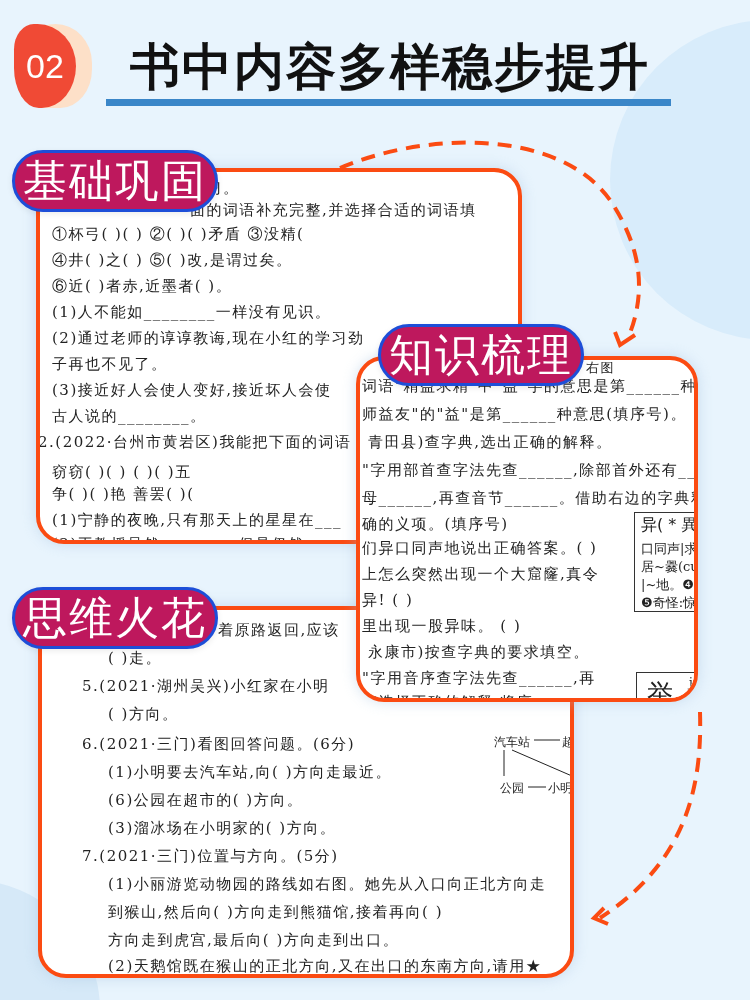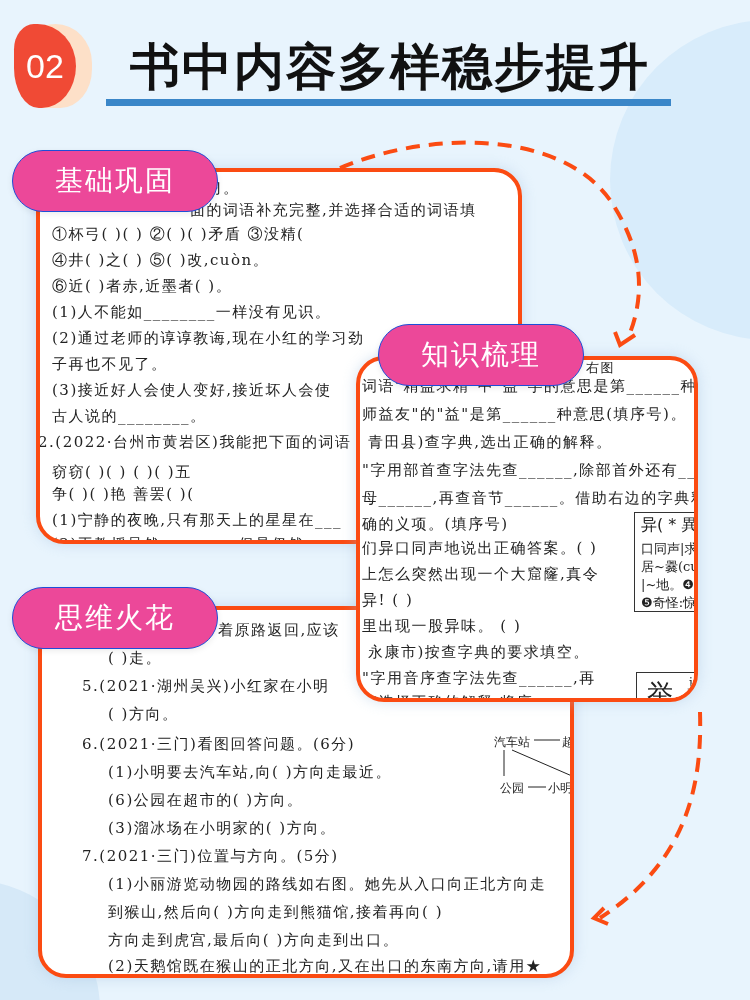--- a/index.html
+++ b/index.html
@@ -46,22 +46,22 @@
   }
   .card .line {
     position: absolute; white-space: nowrap; font-size: 15px; line-height: 20px;
     letter-spacing: 1.5px; color: #222;
   }
   .card1 { left: 36px; top: 168px; width: 486px; height: 376px; }
   .card2 { left: 356px; top: 356px; width: 342px; height: 346px; }
   .card3 { left: 38px; top: 606px; width: 536px; height: 372px; }
   .pill {
     position: absolute; height: 62px; border-radius: 31px;
-    background: #ec4899; border: 1px solid #1d4ed8;
-    color: #fff; font-family: "DejaVu Sans", "Liberation Sans", sans-serif; font-size: 28px;
+    background: #be185d; border: 3px solid #1d4ed8;
+    color: #fff; font-family: "DejaVu Sans", "Liberation Sans", sans-serif; font-size: 44px;
     display: flex; align-items: center; justify-content: center; letter-spacing: 2px;
     box-shadow: 0 2px 6px rgba(0,0,0,0.08);
   }
   .pill1 { left: 12px; top: 150px; width: 206px; }
   .pill2 { left: 378px; top: 324px; width: 206px; text-align: center; }
   .pill3 { left: 12px; top: 587px; width: 206px; }
   .dict-box {
     position: absolute; border: 1.5px solid #333; background: #fff;
   }
   .dict-box .dl { position: absolute; white-space: nowrap; font-size: 13px; line-height: 16px; color: #222; }
@@ -78,21 +78,21 @@
   <div class="badge-shadow"></div>
   <div class="badge">02</div>
 </div>
 <div class="title">书中内容多样稳步提升</div>
 <div class="title-underline"></div>
 
 <div class="card card1">
   <div class="line" style="left:150px;top:6px;">练习。</div>
   <div class="line" style="left:150px;top:28px;">面的词语补充完整,并选择合适的词语填</div>
   <div class="line" style="left:12px;top:52px;">①杯弓(    )(    )   ②(    )(    )矛盾   ③没精(</div>
-  <div class="line" style="left:12px;top:78px;">④井(    )之(    )   ⑤(          )改,cuòn。</div>
+  <div class="line" style="left:12px;top:78px;">④井(    )之(    )   ⑤(          )改,是谓过矣。</div>
   <div class="line" style="left:12px;top:104px;">⑥近(    )者赤,近墨者(    )。</div>
   <div class="line" style="left:12px;top:130px;">(1)人不能如________一样没有见识。</div>
   <div class="line" style="left:12px;top:156px;">(2)通过老师的谆谆教诲,现在小红的学习劲</div>
   <div class="line" style="left:12px;top:182px;">   子再也不见了。</div>
   <div class="line" style="left:12px;top:208px;">(3)接近好人会使人变好,接近坏人会使</div>
   <div class="line" style="left:12px;top:234px;">   古人说的________。</div>
   <div class="line" style="left:-2px;top:260px;">2.(2022·台州市黄岩区)我能把下面的词语</div>
   <div class="line" style="left:12px;top:290px;">   窃窃(    )(    )   (    )(    )五</div>
   <div class="line" style="left:12px;top:312px;">   争(    )(    )艳   善罢(    )(</div>
   <div class="line" style="left:12px;top:338px;">(1)宁静的夜晚,只有那天上的星星在___</div>

